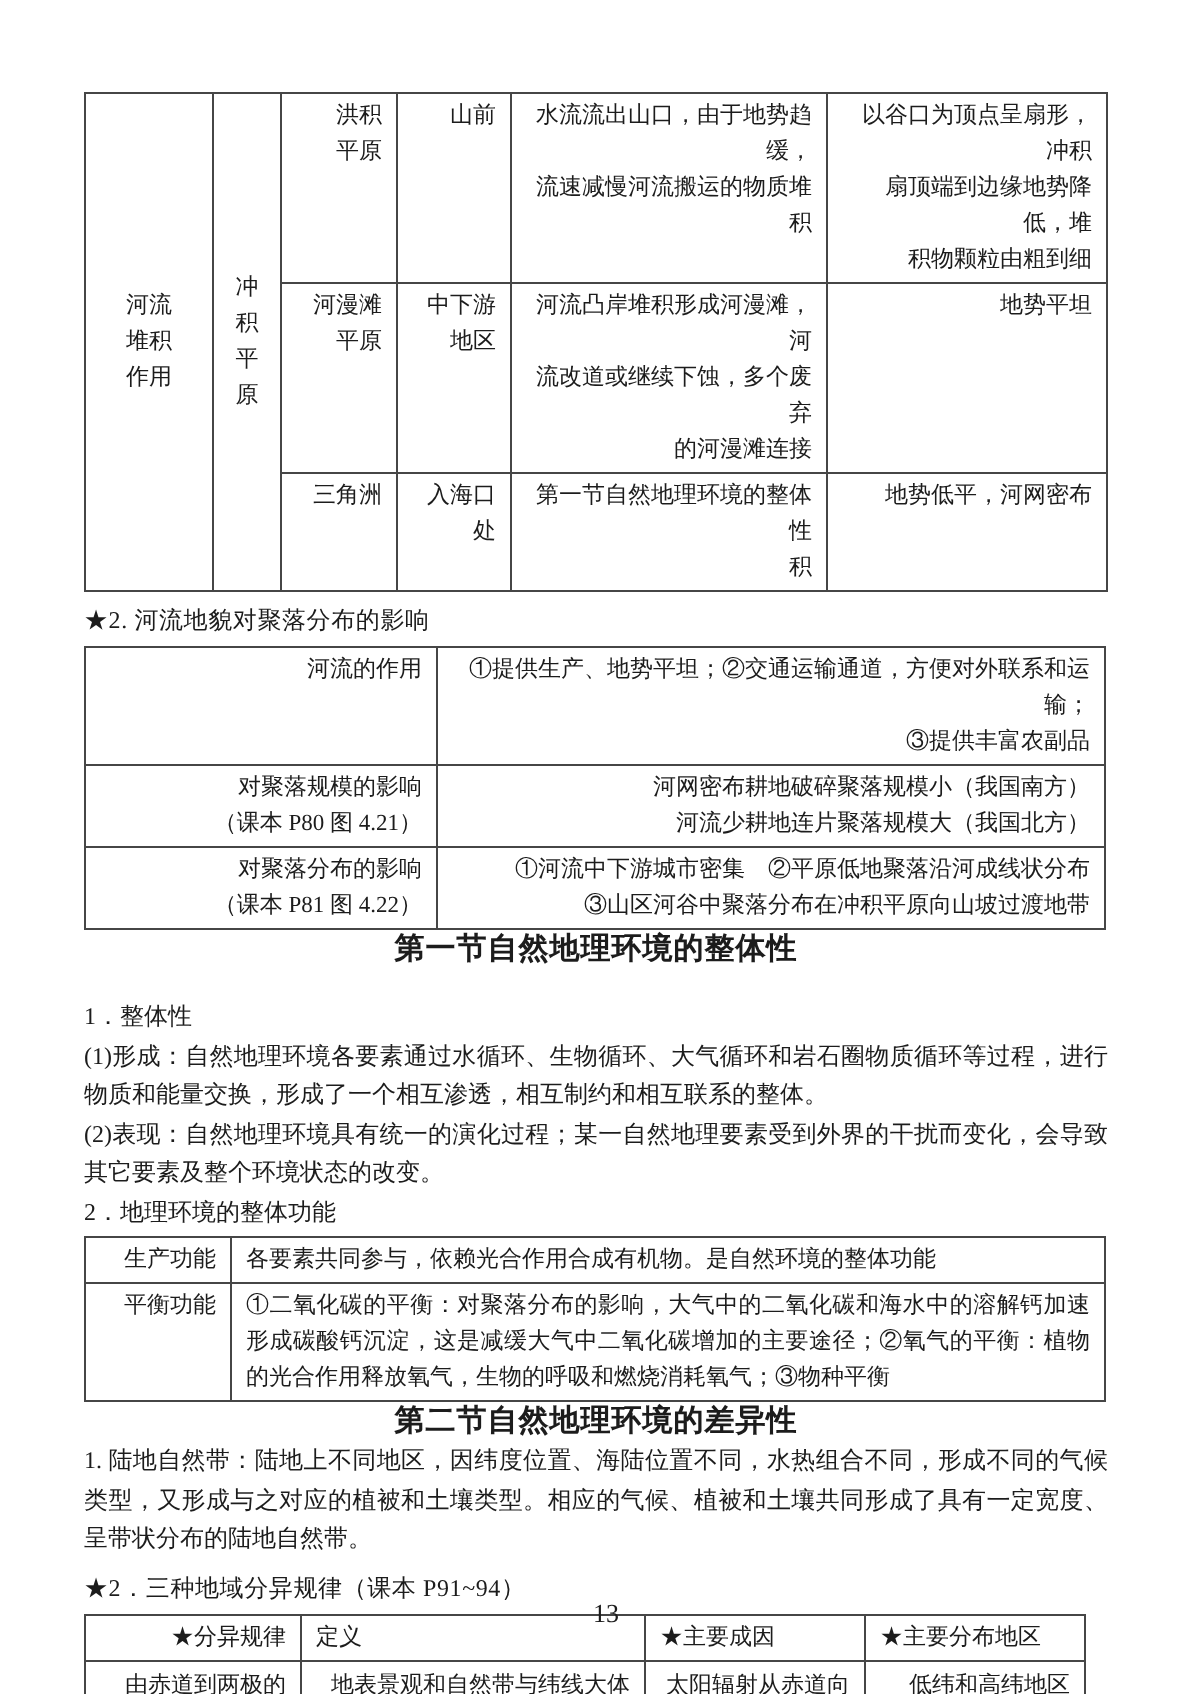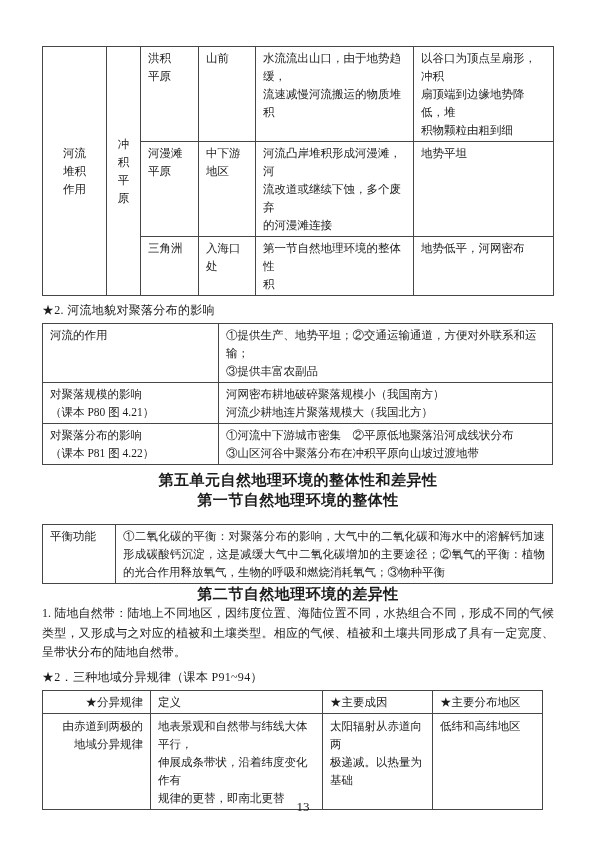--- a/index.html
+++ b/index.html
@@ -15,20 +15,21 @@
 
   table { border-collapse: collapse; table-layout: fixed; }
   td, th {
     border: 1px solid #464646;
     font-size: 11.5px;
     line-height: 18px;
     padding: 2px 7px;
     vertical-align: top;
     font-weight: normal;
     overflow: hidden;
+    text-align: right;
   }
   .ml { white-space: pre-line; }
 
   
   .t1 { width: 511px; }
   .t1 .c-proc  { width: 64px;  text-align: center; vertical-align: middle; }
   .t1 .c-group { width: 34px;  text-align: center; vertical-align: middle; }
   .t1 .c-land  { width: 58px; }
   .t1 .c-loc   { width: 57px; }
   .t1 .c-form  { width: 158px; }
@@ -136,26 +137,35 @@
     </tr>
     <tr>
       <td class="c-label ml">对聚落分布的影响
 （课本 P81 图 4.22）</td>
       <td class="ml">①河流中下游城市密集　②平原低地聚落沿河成线状分布
 ③山区河谷中聚落分布在冲积平原向山坡过渡地带</td>
     </tr>
   </tbody>
     </table>
 
-  <h1 class="h-unit">第五单元自然地理环境的整体性和差异性</h1>
   <h2 class="h-sec">第一节自然地理环境的整体性</h2>
 
+  <div class="para-block">
+    <div class="sub-head">1．整体性</div>
+    <p>(1)形成：自然地理环境各要素通过水循环、生物循环、大气循环和岩石圈物质循环等过程，进行物质和能量交换，形成了一个相互渗透，相互制约和相互联系的整体。</p>
+    <p>(2)表现：自然地理环境具有统一的演化过程；某一自然地理要素受到外界的干扰而变化，会导致其它要素及整个环境状态的改变。</p>
+    <div class="sub-head">2．地理环境的整体功能</div>
+  </div>
 
   <table class="t3">
     <tbody>
+        <tr>
+      <td class="c-flabel">生产功能</td>
+      <td class="fcontent">各要素共同参与，依赖光合作用合成有机物。是自然环境的整体功能</td>
+    </tr>
     <tr>
       <td class="c-flabel">平衡功能</td>
       <td class="fcontent">①二氧化碳的平衡：对聚落分布的影响，大气中的二氧化碳和海水中的溶解钙加速形成碳酸钙沉淀，这是减缓大气中二氧化碳增加的主要途径；②氧气的平衡：植物的光合作用释放氧气，生物的呼吸和燃烧消耗氧气；③物种平衡</td>
     </tr>
   </tbody>
     </table>
 
   <h2>第二节自然地理环境的差异性</h2>
 
   <div class="para-block">

